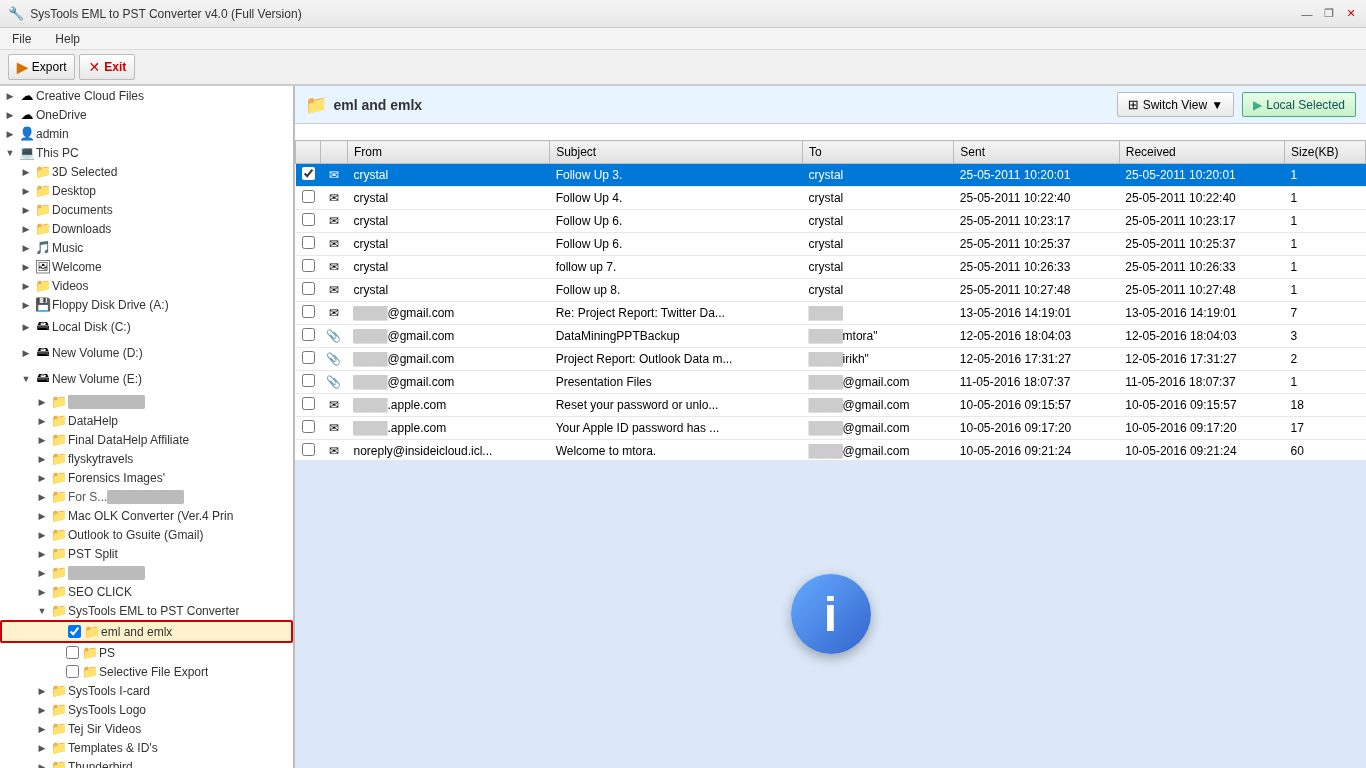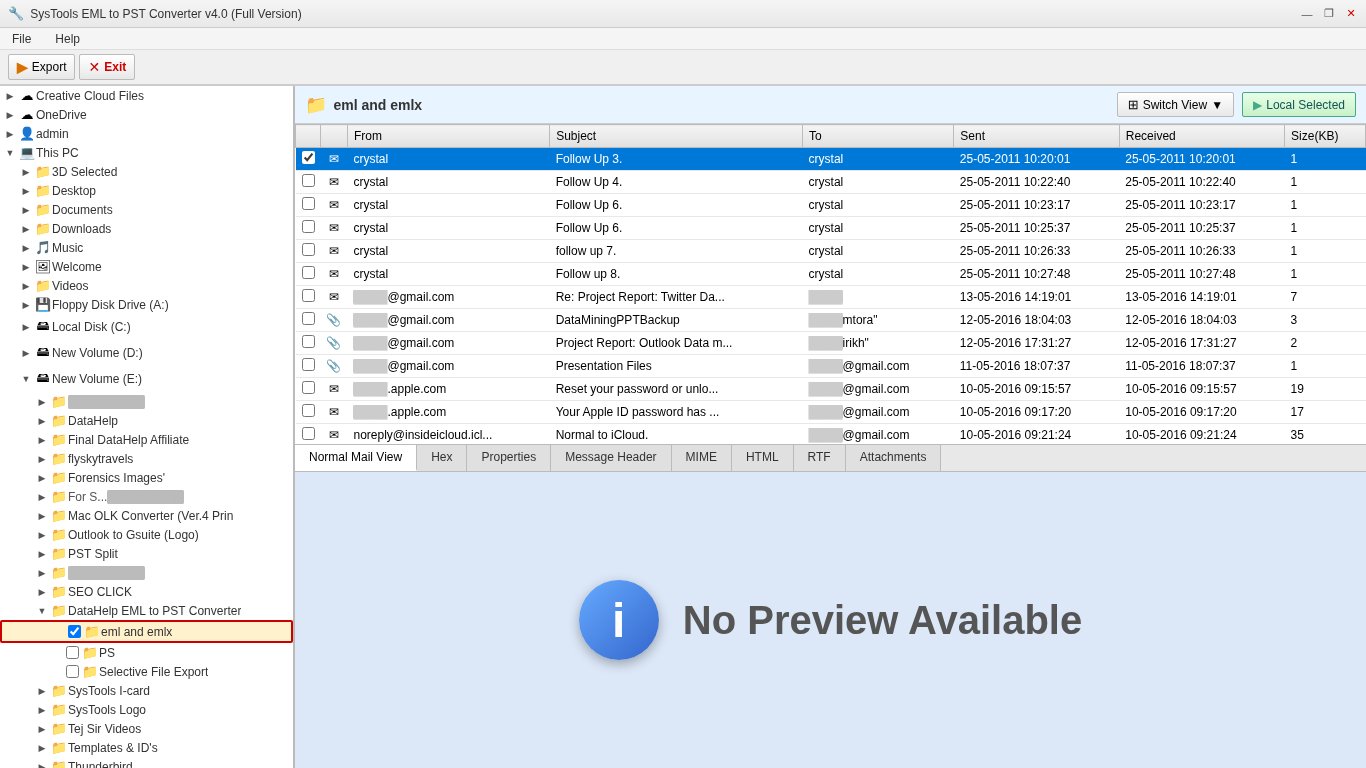--- a/index.html
+++ b/index.html
@@ -99,21 +99,21 @@
     }
     #export-selected-btn {
       display: flex; align-items: center; gap: 4px;
       padding: 4px 10px;
       border: 1px solid #4a8;
       background: linear-gradient(to bottom, #e8ffe8, #c8f0c8);
       cursor: pointer; font-size: 12px; border-radius: 2px; color: #155;
     }
 
     
-    #email-table-container { overflow-y: auto; overflow-x: auto; flex-shrink: 0; max-height: 320px; }
+    #email-table-container { overflow-y: auto; overflow-x: auto; flex-shrink: 0; max-height: 320px; margin-top: 16px; }
     #email-table { width: 100%; border-collapse: collapse; }
     #email-table thead th {
       background: linear-gradient(to bottom, #f5f5f5, #e0e0e0);
       border: 1px solid #bbb;
       padding: 4px 6px;
       font-size: 12px;
       font-weight: normal;
       text-align: left;
       position: sticky; top: 0; z-index: 1;
     }
@@ -308,41 +308,41 @@
           <span class="tree-label" style="background: rgb(187, 187, 187); color: rgb(187, 187, 187); border-radius: 2px;">█████████</span>
         </div>
         <div class="tree-item" style="padding-left: 34px;">
           <span class="expander" style="font-size: 9px; color: rgb(85, 85, 85);">▶</span>
           <span class="tree-icon">📁</span>
           <span class="tree-label">Mac OLK Converter (Ver.4 Prin</span>
         </div>
         <div class="tree-item" style="padding-left: 34px;">
           <span class="expander" style="font-size: 9px; color: rgb(85, 85, 85);">▶</span>
           <span class="tree-icon">📁</span>
-          <span class="tree-label">Outlook to Gsuite (Logo)</span>
+          <span class="tree-label">Outlook to Gsuite (Gmail)</span>
         </div>
         <div class="tree-item" style="padding-left: 34px;">
           <span class="expander" style="font-size: 9px; color: rgb(85, 85, 85);">▶</span>
           <span class="tree-icon">📁</span>
           <span class="tree-label">PST Split</span>
         </div>
         <div class="tree-item" style="padding-left: 34px;">
           <span class="expander" style="font-size: 9px; color: rgb(85, 85, 85);">▶</span>
           <span class="tree-icon">📁</span>
           <span class="tree-label" style="background: rgb(187, 187, 187); color: rgb(187, 187, 187); border-radius: 2px;">█████████</span>
         </div>
         <div class="tree-item" style="padding-left: 34px;">
           <span class="expander" style="font-size: 9px; color: rgb(85, 85, 85);">▶</span>
           <span class="tree-icon">📁</span>
           <span class="tree-label">SEO CLICK</span>
         </div>
         <div class="tree-item" style="padding-left: 34px;">
           <span class="expander" style="font-size: 9px; color: rgb(85, 85, 85);">▼</span>
           <span class="tree-icon">📁</span>
-          <span class="tree-label">DataHelp EML to PST Converter</span>
+          <span class="tree-label">SysTools EML to PST Converter</span>
         </div>
         <div class="tree-item" style="padding-left: 50px; background: rgb(255, 242, 204); border: 2px solid rgb(204, 0, 0); border-radius: 2px;">
           <span class="expander" style="font-size: 9px; color: rgb(85, 85, 85);"></span>
           <input type="checkbox" checked="" style="margin-right: 2px; width: 13px; height: 13px;">
           <span class="tree-icon">📁</span>
           <span class="tree-label">eml and emlx</span>
         </div>
         <div class="tree-item" style="padding-left: 50px;">
           <span class="expander" style="font-size: 9px; color: rgb(85, 85, 85);"></span>
           <input type="checkbox" style="margin-right: 2px; width: 13px; height: 13px;">
@@ -519,59 +519,46 @@
               <td>1</td>
             </tr>
             <tr>
               <td class="check-cell"><input type="checkbox" style=""></td>
               <td class="envelope-cell">✉</td>
               <td><span style="background:#ccc;color:#ccc;border-radius:2px;">████</span>.apple.com</td>
               <td>Reset your password or unlo...</td>
               <td><span style="background:#ccc;color:#ccc;border-radius:2px;">████</span>@gmail.com</td>
               <td>10-05-2016 09:15:57</td>
               <td>10-05-2016 09:15:57</td>
-              <td>19</td>
+              <td>18</td>
             </tr>
             <tr>
               <td class="check-cell"><input type="checkbox" style=""></td>
               <td class="envelope-cell">✉</td>
               <td><span style="background:#ccc;color:#ccc;border-radius:2px;">████</span>.apple.com</td>
               <td>Your Apple ID password has ...</td>
               <td><span style="background:#ccc;color:#ccc;border-radius:2px;">████</span>@gmail.com</td>
               <td>10-05-2016 09:17:20</td>
               <td>10-05-2016 09:17:20</td>
               <td>17</td>
             </tr>
             <tr>
               <td class="check-cell"><input type="checkbox" style=""></td>
               <td class="envelope-cell">✉</td>
               <td>noreply@insideicloud.icl...</td>
-              <td>Normal to iCloud.</td>
+              <td>Welcome to mtora.</td>
               <td><span style="background:#ccc;color:#ccc;border-radius:2px;">████</span>@gmail.com</td>
               <td>10-05-2016 09:21:24</td>
               <td>10-05-2016 09:21:24</td>
-              <td>35</td>
+              <td>60</td>
             </tr>
           </tbody>
       </table>
     </div>
 
-    <div id="tabs-bar">
-      <div id="tabs-container" style="display: flex;">
-          <div class="tab active">Normal Mail View</div>
-          <div class="tab">Hex</div>
-          <div class="tab">Properties</div>
-          <div class="tab">Message Header</div>
-          <div class="tab">MIME</div>
-          <div class="tab">HTML</div>
-          <div class="tab">RTF</div>
-          <div class="tab">Attachments</div>
-        </div>
-    </div>
 
     <div id="preview-area">
       <div class="info-icon-circle">
         <span>i</span>
       </div>
-      <div class="no-preview-text">No Preview Available</div>
     </div>
   </div>
 </div>
 
 </body></html>

